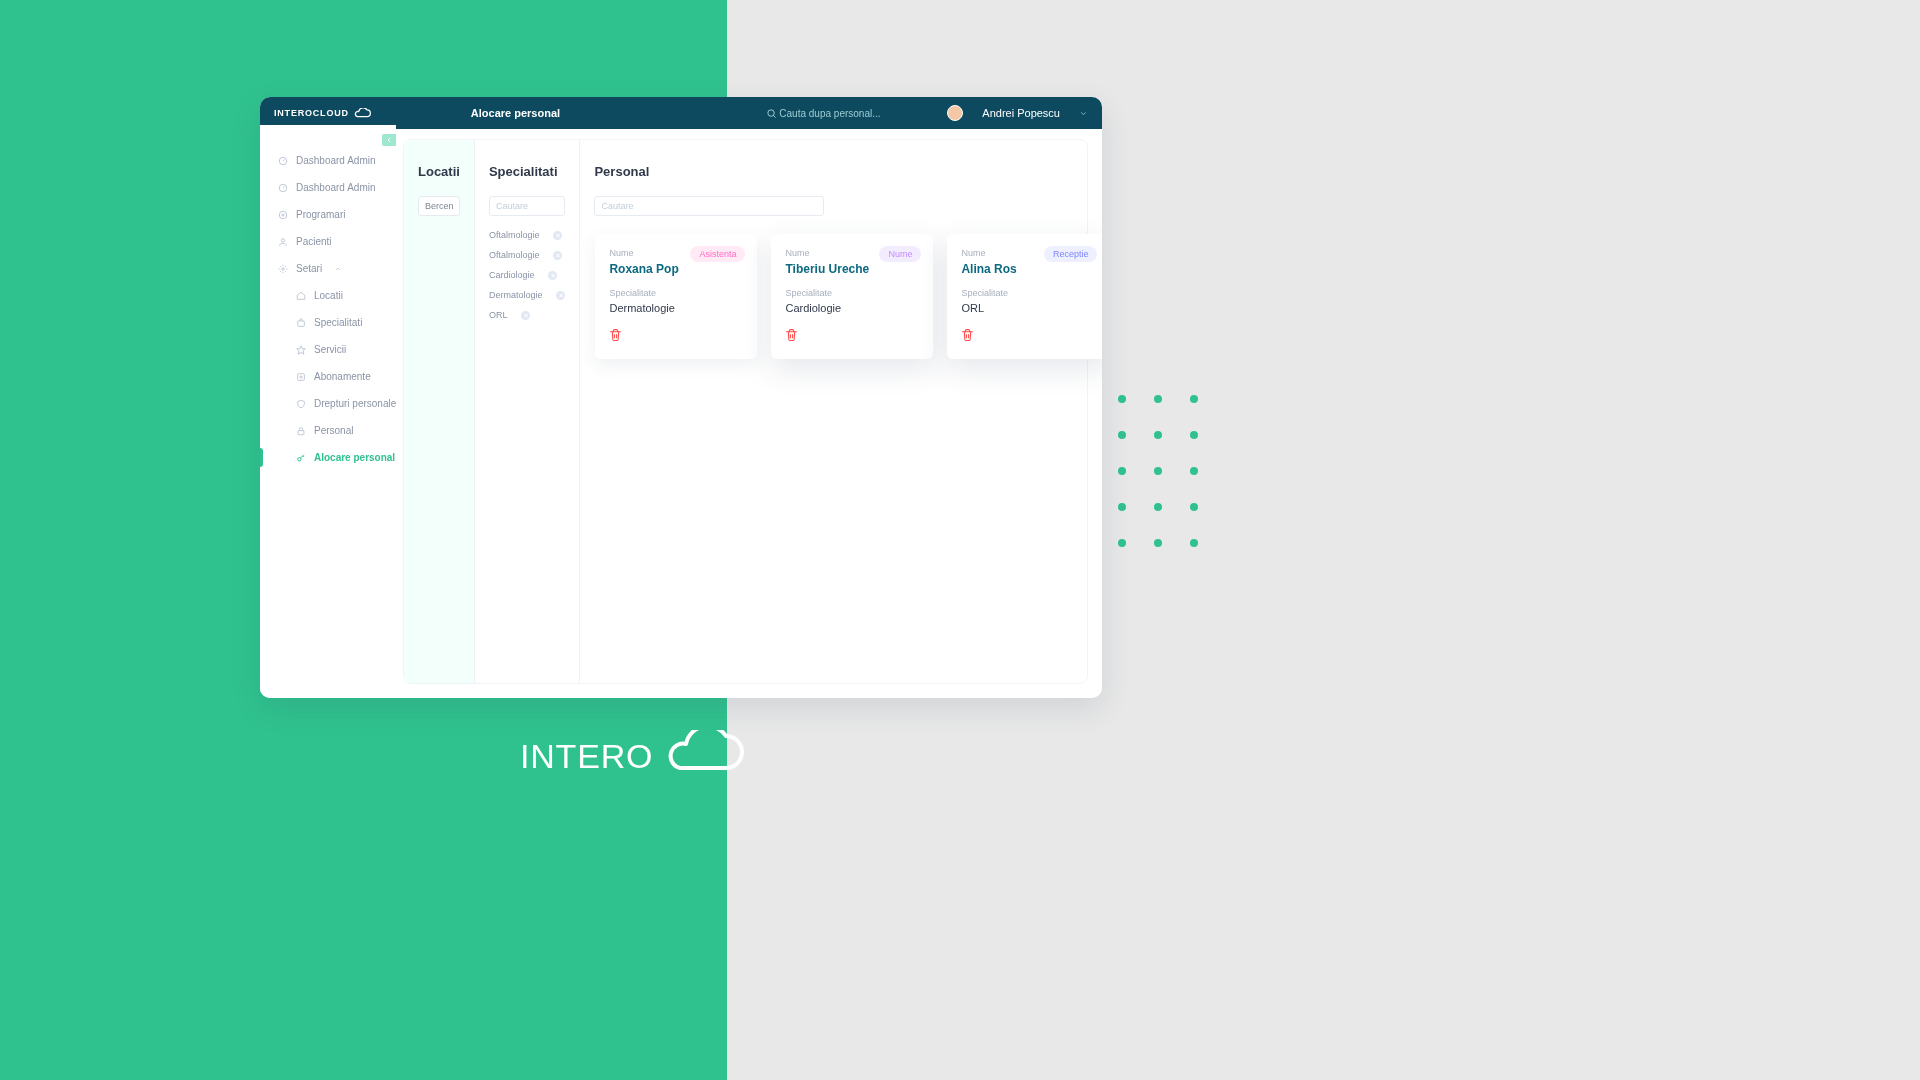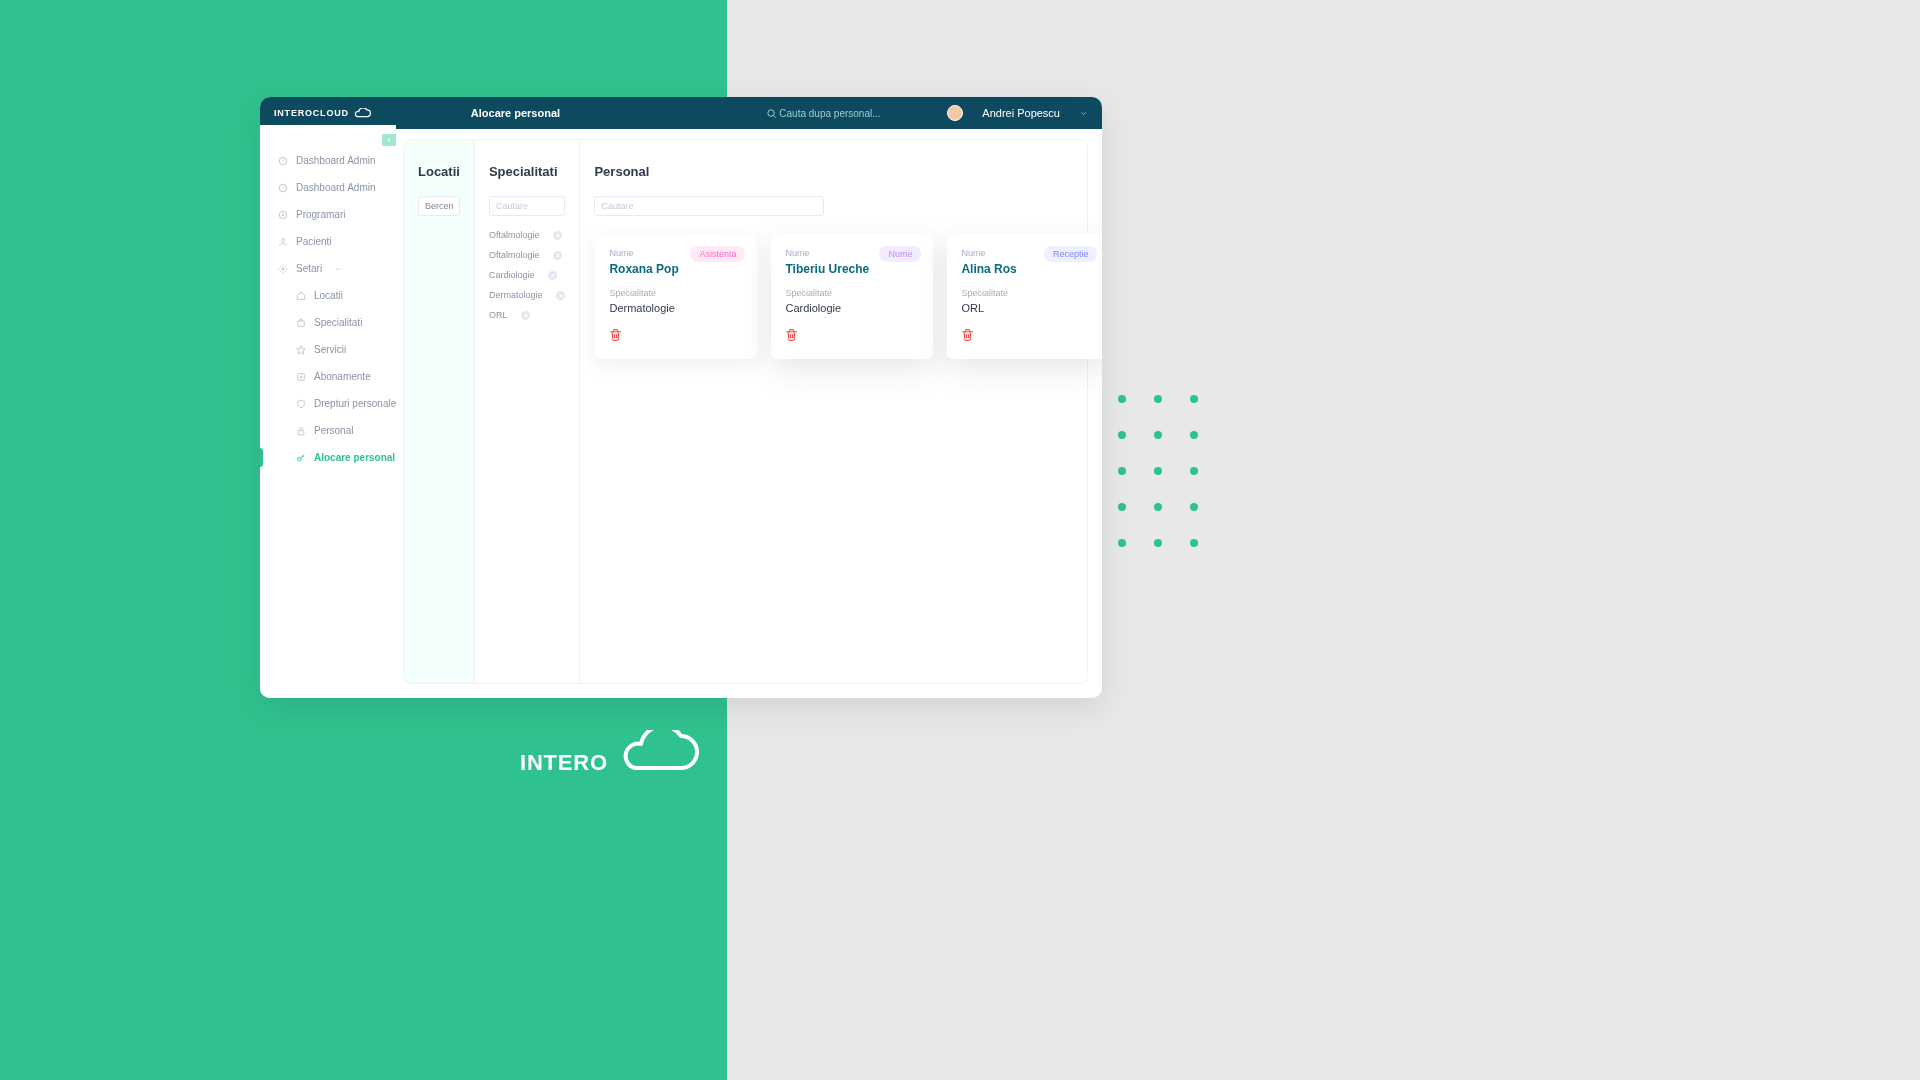--- a/index.html
+++ b/index.html
@@ -19,21 +19,21 @@
   *{box-sizing:border-box;}
   html,body{margin:0;padding:0;width:1920px;height:1080px;font-family:"Helvetica Neue",Arial,sans-serif;overflow:hidden;}
   body{background:linear-gradient(to right,var(--green) 0,var(--green) 727px,var(--grey-bg) 727px,var(--grey-bg) 100%);}
 
   
   .dotgrid{position:absolute;left:1118px;top:395px;display:grid;grid-template-columns:repeat(3,8px);grid-template-rows:repeat(5,8px);gap:28px;pointer-events:none;}
   .dotgrid span{width:8px;height:8px;border-radius:50%;background:var(--green);}
 
   
   .watermark{position:absolute;left:520px;top:730px;color:#fff;display:flex;align-items:flex-end;gap:6px;pointer-events:none;}
-  .watermark .t{font-size:22px;font-weight:700;letter-spacing:.8px;}
+  .watermark .t{font-size:34px;font-weight:400;letter-spacing:.8px;}
   .watermark svg{margin-bottom:4px;}
 
   
   .app{position:absolute;left:260px;top:97px;width:842px;height:601px;background:#fff;border-radius:10px;overflow:hidden;box-shadow:var(--cardsh);}
   .topbar{height:32px;background:var(--teal);display:flex;align-items:center;padding:0 14px;color:#fff;font-size:11px;}
   .logo-sm{display:flex;align-items:center;gap:4px;}
   .logo-sm b{font-size:9px;letter-spacing:.8px;}
   .pagetitle{margin-left:100px;font-weight:600;}
   .search{margin-left:auto;display:flex;align-items:center;gap:0;color:#aad4dc;font-size:10px;}
   .search input{background:transparent;border:0;outline:0;width:120px;color:#cfe8ec;font-size:10px;}

